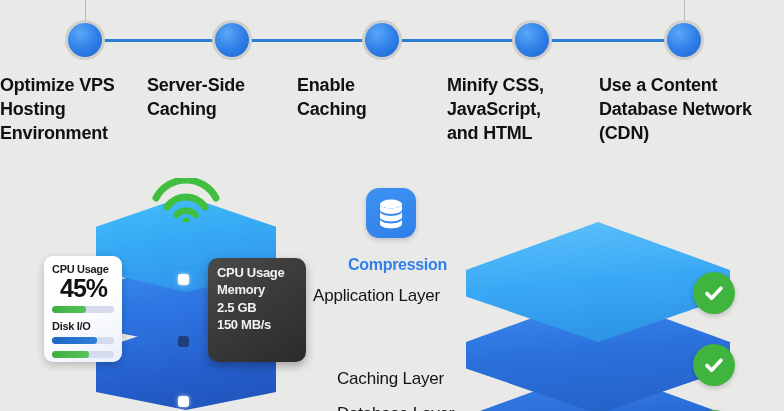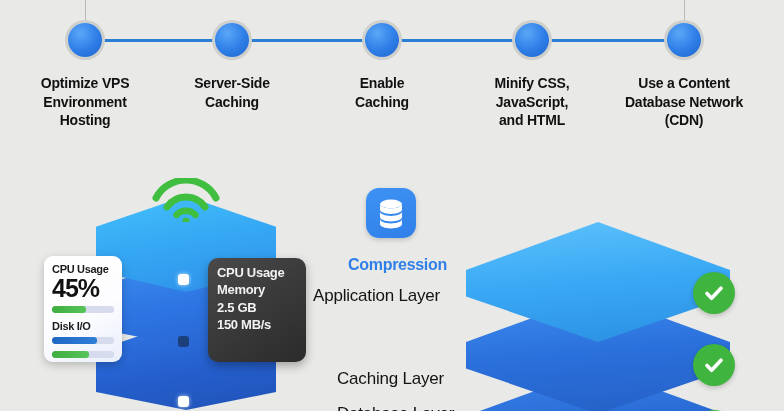--- a/index.html
+++ b/index.html
@@ -18,21 +18,21 @@
   }
   .tick{position:absolute;top:0;width:1px;height:22px;background:#b9b9b6;}
   .node{
     position:absolute;width:34px;height:34px;border-radius:50%;
     background:radial-gradient(circle at 36% 30%,#5aa7f7 0%,#2f7fe8 52%,#1f63cc 100%);
     box-shadow:0 0 0 3px #cfcfcc, 0 1px 3px rgba(0,0,0,.35);
     transform:translate(-50%,-50%);top:40px;
   }
   .tl-label{
     position:absolute;top:74px;transform:translateX(-50%);
-    text-align:center;color:#111;font-size:14px;line-height:1.33;
+    text-align:left;color:#111;font-size:18px;line-height:1.33;
     font-weight:600;letter-spacing:-.2px;width:170px;
   }
 
   
   #server-stack{position:absolute;left:96px;top:196px;width:180px;height:215px;}
   .srv-slab{position:absolute;left:0;width:180px;border-radius:14px;}
   .srv-top{
     top:0;height:96px;
     background:linear-gradient(170deg,#45c0fb 0%,#36a9f4 45%,#2e8fe8 100%);
     border-radius:26px 26px 16px 16px;
@@ -54,21 +54,21 @@
   #wifi-icon{position:absolute;left:52px;top:-18px;width:76px;height:44px;}
 
   
   #cpu-card{
     position:absolute;left:44px;top:256px;width:78px;height:106px;
     background:linear-gradient(150deg,#ffffff 0%,#fdfdff 55%,#e8eefb 100%);
     border-radius:9px;box-shadow:0 3px 9px rgba(0,0,0,.22);
     padding:7px 8px;box-sizing:border-box;
   }
   #cpu-card .t{font-size:11px;font-weight:700;color:#1a1a1a;letter-spacing:-.3px;}
-  #cpu-card .big{font-size:25px;font-weight:800;color:#111;line-height:1;margin:1px 0 5px;letter-spacing:-1px;}
+  #cpu-card .big{font-size:25px;font-weight:800;color:#111;line-height:1;margin:1px 8px 5px;letter-spacing:-1px;}
   .bar{height:7px;border-radius:3px;background:#d6dced;overflow:hidden;margin-bottom:7px;}
   .bar > i{display:block;height:100%;border-radius:3px;}
   .fill-green{background:linear-gradient(90deg,#3fae3f,#56c45a);}
   .fill-blue{background:linear-gradient(90deg,#1f66c4,#2f7fd8);}
 
   
   #stats-card{
     position:absolute;left:208px;top:258px;width:98px;height:104px;
     background:linear-gradient(145deg,#4a4a4a 0%,#3b3b3b 45%,#2b2b2b 100%);
     border-radius:10px;box-shadow:0 4px 10px rgba(0,0,0,.3);
@@ -121,22 +121,22 @@
     <div id="timeline-nodes">
         <div class="node" style="left: 85px;"></div>
         <div class="node" style="left: 232px;"></div>
         <div class="node" style="left: 382px;"></div>
         <div class="node" style="left: 532px;"></div>
         <div class="node" style="left: 684px;"></div>
       </div>
     <div id="timeline-labels">
         <div class="tl-label" style="left: 85px;">
           <div>Optimize VPS</div>
+          <div>Hosting</div>
           <div>Environment</div>
-          <div>Hosting</div>
         </div>
         <div class="tl-label" style="left: 232px;">
           <div>Server-Side</div>
           <div>Caching</div>
         </div>
         <div class="tl-label" style="left: 382px;">
           <div>Enable</div>
           <div>Caching</div>
         </div>
         <div class="tl-label" style="left: 532px;">

